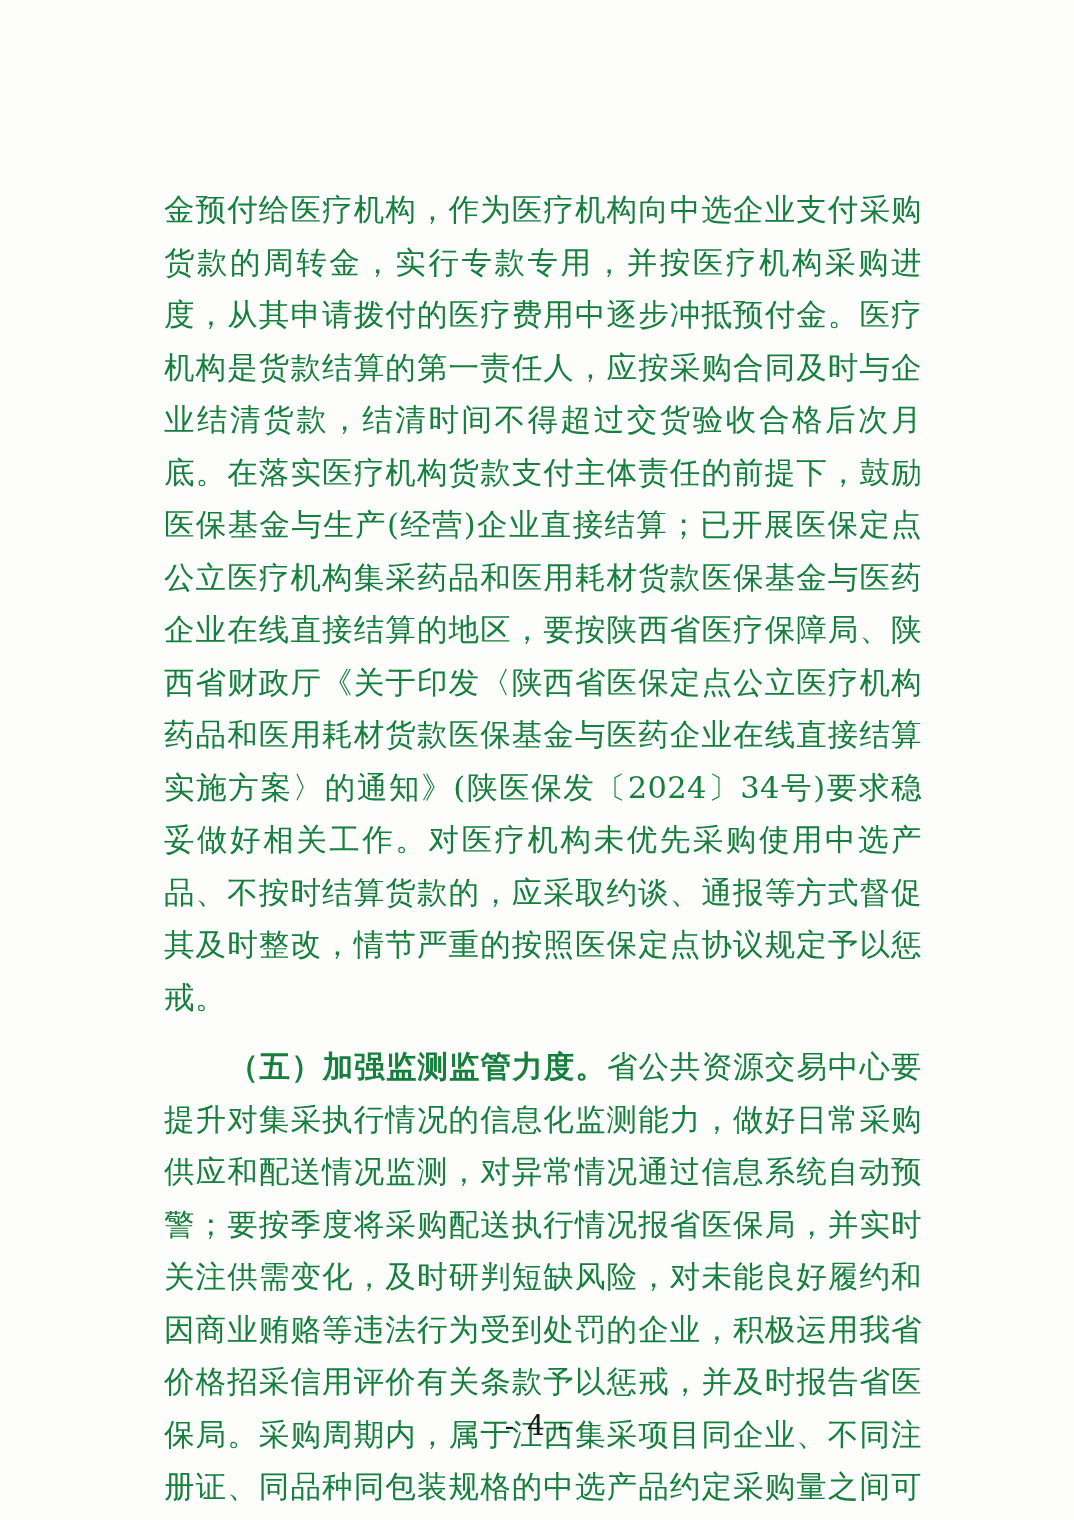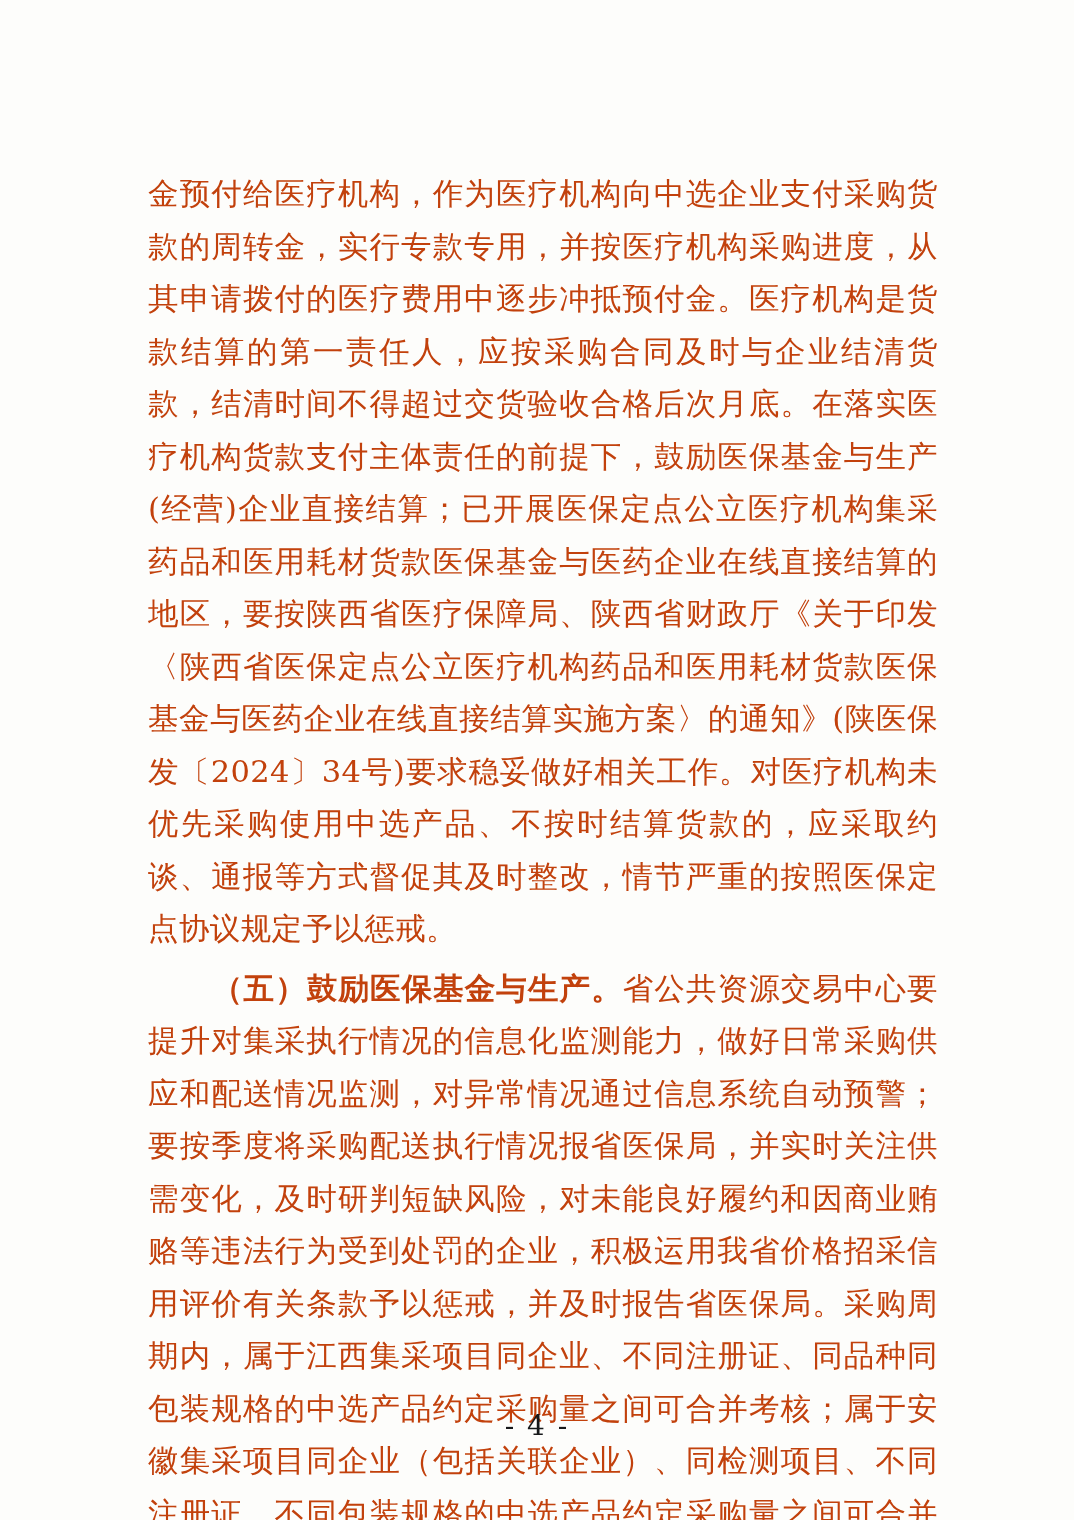--- a/index.html
+++ b/index.html
@@ -21,22 +21,22 @@
     left: 148px;
     top: 168px;
     width: 790px;
   }
   .para {
     font-size: 30.5px;
     line-height: 52.5px;
     text-align: justify;
     text-justify: inter-ideograph;
     letter-spacing: 0.4px;
-    margin: 0;
-    color: #c2410c;
+    margin: 16px;
+    color: #15803d;
   }
   .para + .para {
     margin-top: 6px;
   }
   .indent {
     text-indent: 64px;
   }
   .bold-lead {
     font-weight: bold;
   }
@@ -56,19 +56,19 @@
 <body>
 
 <div class="page">
   <div class="content">
 
     <p class="para">
       <span>金预付给医疗机构，作为医疗机构向中选企业支付采购货款的周转金，实行专款专用，并按医疗机构采购进度，从其申请拨付的医疗费用中逐步冲抵预付金。医疗机构是货款结算的第一责任人，应按采购合同及时与企业结清货款，结清时间不得超过交货验收合格后次月底。在落实医疗机构货款支付主体责任的前提下，鼓励医保基金与生产(经营)企业直接结算；已开展医保定点公立医疗机构集采药品和医用耗材货款医保基金与医药企业在线直接结算的地区，要按陕西省医疗保障局、陕西省财政厅《关于印发〈陕西省医保定点公立医疗机构药品和医用耗材货款医保基金与医药企业在线直接结算实施方案〉的通知》(陕医保发〔2024〕34号)要求稳妥做好相关工作。对医疗机构未优先采购使用中选产品、不按时结算货款的，应采取约谈、通报等方式督促其及时整改，情节严重的按照医保定点协议规定予以惩戒。</span>
     </p>
 
     <p class="para indent">
-      <span class="bold-lead">（五）鼓励医保基金与生产。</span><span>省公共资源交易中心要提升对集采执行情况的信息化监测能力，做好日常采购供应和配送情况监测，对异常情况通过信息系统自动预警；要按季度将采购配送执行情况报省医保局，并实时关注供需变化，及时研判短缺风险，对未能良好履约和因商业贿赂等违法行为受到处罚的企业，积极运用我省价格招采信用评价有关条款予以惩戒，并及时报告省医保局。采购周期内，属于江西集采项目同企业、不同注册证、同品种同包装规格的中选产品约定采购量之间可合并考核；属于安徽集采项目同企业（包括关联企业）、同检测项目、不同注册证、不同包装规格的中选产品约定采购量之间可合并考核。各市（区）</span>
+      <span class="bold-lead">（五）加强监测监管力度。</span><span>省公共资源交易中心要提升对集采执行情况的信息化监测能力，做好日常采购供应和配送情况监测，对异常情况通过信息系统自动预警；要按季度将采购配送执行情况报省医保局，并实时关注供需变化，及时研判短缺风险，对未能良好履约和因商业贿赂等违法行为受到处罚的企业，积极运用我省价格招采信用评价有关条款予以惩戒，并及时报告省医保局。采购周期内，属于江西集采项目同企业、不同注册证、同品种同包装规格的中选产品约定采购量之间可合并考核；属于安徽集采项目同企业（包括关联企业）、同检测项目、不同注册证、不同包装规格的中选产品约定采购量之间可合并考核。各市（区）</span>
     </p>
 
   </div>
 
   <div class="page-number">- 4 -</div>
 </div>
 
 </body></html>

